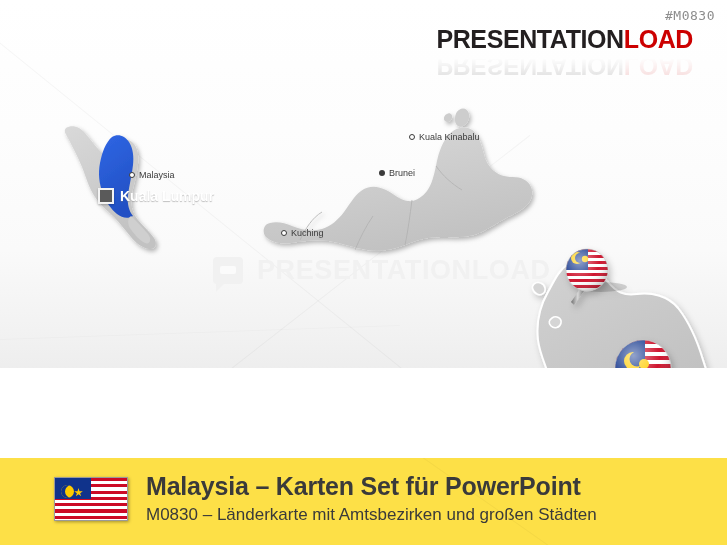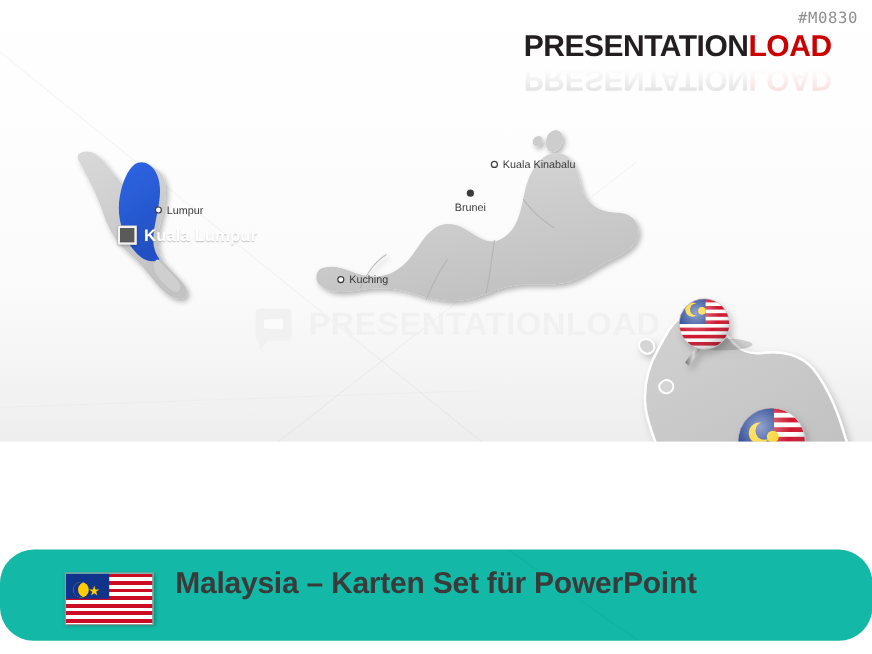--- a/index.html
+++ b/index.html
@@ -164,24 +164,23 @@
     border: 2px solid #f3f3f3;
     box-sizing: border-box;
     flex: 0 0 auto;
     box-shadow: 0 1px 2px rgba(0,0,0,0.25);
   }
 
   
   .footer {
     position: absolute;
     left: 0; top: 458px;
-    width: 727px; height: 76px;
-    background: #14b8a6;
+    width: 727px; height: 87px;
+    background: #fde047;
     overflow: hidden;
-    border-radius: 28px;
   }
   .footer-inner {
     position: absolute;
     left: 54px; top: 14px;
     display: flex;
     align-items: flex-start;
     gap: 18px;
   }
   .flag-box {
     width: 74px; height: 44px;
@@ -410,34 +409,34 @@
           <circle cx="637" cy="359" r="7.5" fill="#10338b"></circle>
           <circle cx="644" cy="364" r="5" fill="#ffcc00"></circle>
           <circle cx="643" cy="368" r="28" fill="url(#sphereShade)"></circle>
         </g>
         <circle cx="643" cy="368" r="28" fill="none" stroke="#c4c4c4" stroke-width="0.6"></circle>
       </g>
     </svg>
 
     <div class="city-label" style="left:129px; top:170px;">
       <span class="dot-ring"></span>
-      <span>Lumpur</span>
+      <span>Malaysia</span>
     </div>
 
     <div class="city-label capital" style="left:98px; top:188px;">
       <span class="sq-marker"></span>
       <span>Kuala Lumpur</span>
     </div>
 
     <div class="city-label" style="left:409px; top:132px;">
       <span class="dot-ring"></span>
       <span>Kuala Kinabalu</span>
     </div>
 
-    <div class="city-label" style="left:379px; top:158px;flex-direction:column;">
+    <div class="city-label" style="left:379px; top:168px;">
       <span class="dot-solid"></span>
       <span>Brunei</span>
     </div>
 
     <div class="city-label" style="left:281px; top:228px;justify-content:center;">
       <span class="dot-ring"></span>
       <span>Kuching</span>
     </div>
 
     <div class="stage-bottom-edge"></div>
@@ -448,17 +447,18 @@
 
     <div class="footer-inner">
       <div class="flag-box">
         <div class="flag-stripes"></div>
         <div class="flag-canton"></div>
         <div class="flag-crescent"></div>
         <div class="flag-star"></div>
       </div>
       <div class="titles">
         <div class="title-main">Malaysia – Karten Set für PowerPoint</div>
+        <div class="title-sub">M0830 – Länderkarte mit Amtsbezirken und großen Städten</div>
       </div>
     </div>
   </div>
 
 </div>
 
 </body></html>

